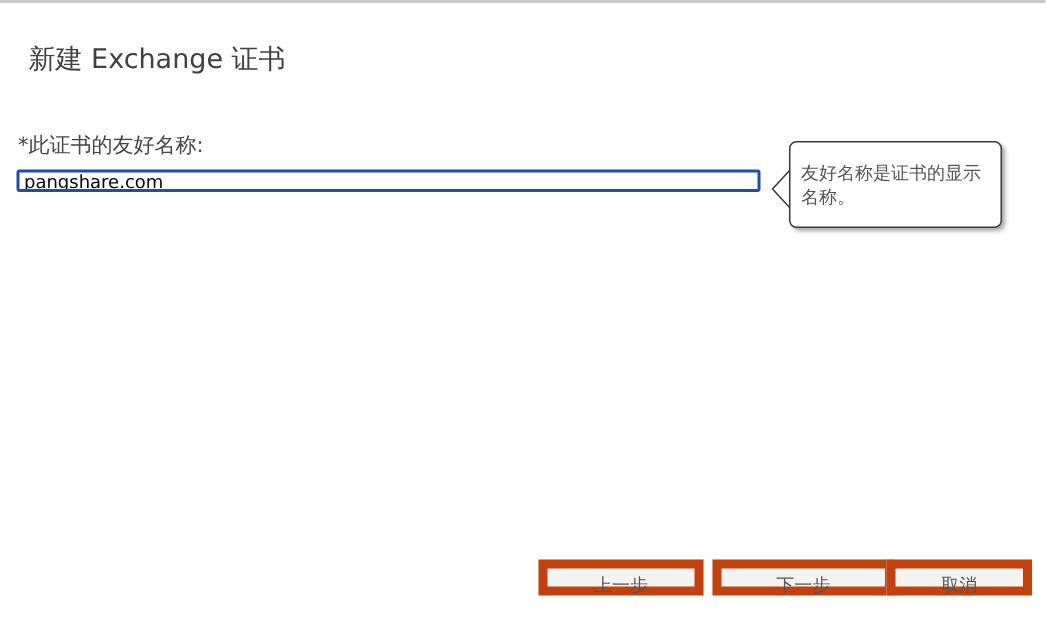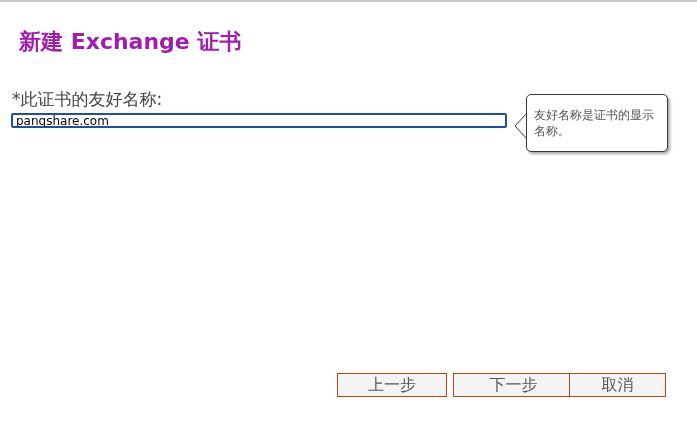--- a/index.html
+++ b/index.html
@@ -5,48 +5,48 @@
   html, body { margin:0; padding:0; }
   body {
     width:697px; height:423px; position:relative; overflow:hidden;
     background:#ffffff;
     font-family: "DejaVu Sans", "Liberation Sans", sans-serif;
     color:#333333;
   }
   .top-border { position:absolute; left:0; top:0; width:697px; height:2px; background:#c8c8c8; }
   .title {
     position:absolute; left:19px; top:27px;
-    font-size:22px; color:#a21caf; font-weight:bold; letter-spacing:0px;
+    font-size:18px; color:#404040; font-weight:normal; letter-spacing:0px;
   }
   .field-label {
     position:absolute; left:12px; top:88px;
-    font-size:17px; color:#444444;
+    font-size:14px; color:#444444;
   }
   .name-input {
     position:absolute; left:11px; top:113px; width:496px; height:15px;
     border:2px solid #1e4fa8; border-radius:2px; box-sizing:border-box;
     padding:0 3px; margin:0; font-size:12px; color:#000000;
     font-family: "DejaVu Sans", "Liberation Sans", sans-serif;
     outline:none; background:#ffffff;
   }
   .tooltip {
     position:absolute; left:526px; top:94px; width:142px; height:58px;
     box-sizing:border-box; border:1px solid #3a3a3a; border-radius:5px;
     background:#ffffff; box-shadow:2px 2px 3px rgba(0,0,0,0.35);
     padding:12px 6px 0 7px; font-size:12px; line-height:16px; color:#555555;
   }
   .tooltip-arrow {
     position:absolute; left:514px; top:113px; width:0; height:0;
   }
   .tooltip-arrow svg { display:block; }
   .btn {
     position:absolute; top:373px; height:24px; box-sizing:border-box;
-    border:1px solid #c2410c; background:#f4f4f4; color:#555555;
-    font-size:16px; text-align:center; line-height:22px; cursor:pointer;
-    font-family: "DejaVu Sans", "Liberation Sans", sans-serif; padding:0;
+    border:6px solid #c2410c; background:#f4f4f4; color:#555555;
+    font-size:12px; text-align:center; line-height:22px; cursor:pointer;
+    font-family: "DejaVu Sans", "Liberation Sans", sans-serif; padding:0;margin-left:22px;
   }
   .btn-back { left:337px; width:110px; }
   .btn-next { left:453px; width:121px; }
   .btn-cancel { left:569px; width:97px; }
 </style>
 </head>
 <body>
 
 <div class="top-border"></div>
 

